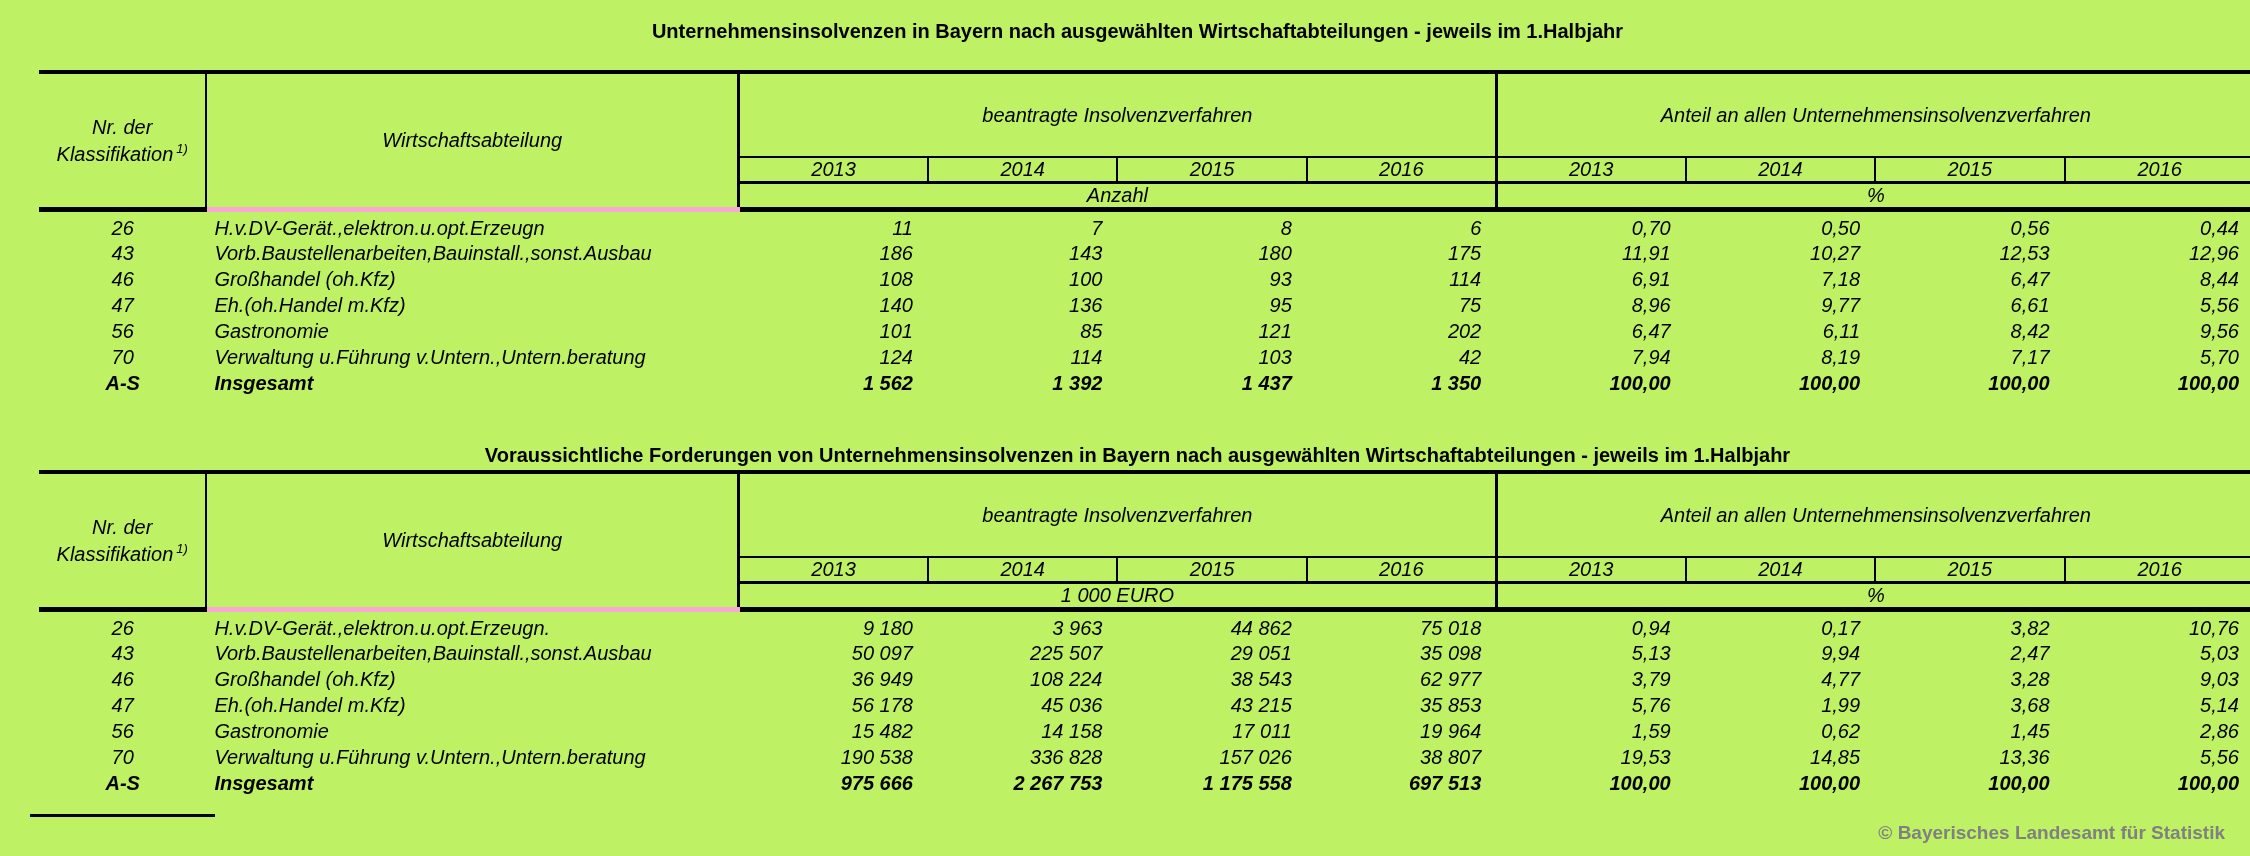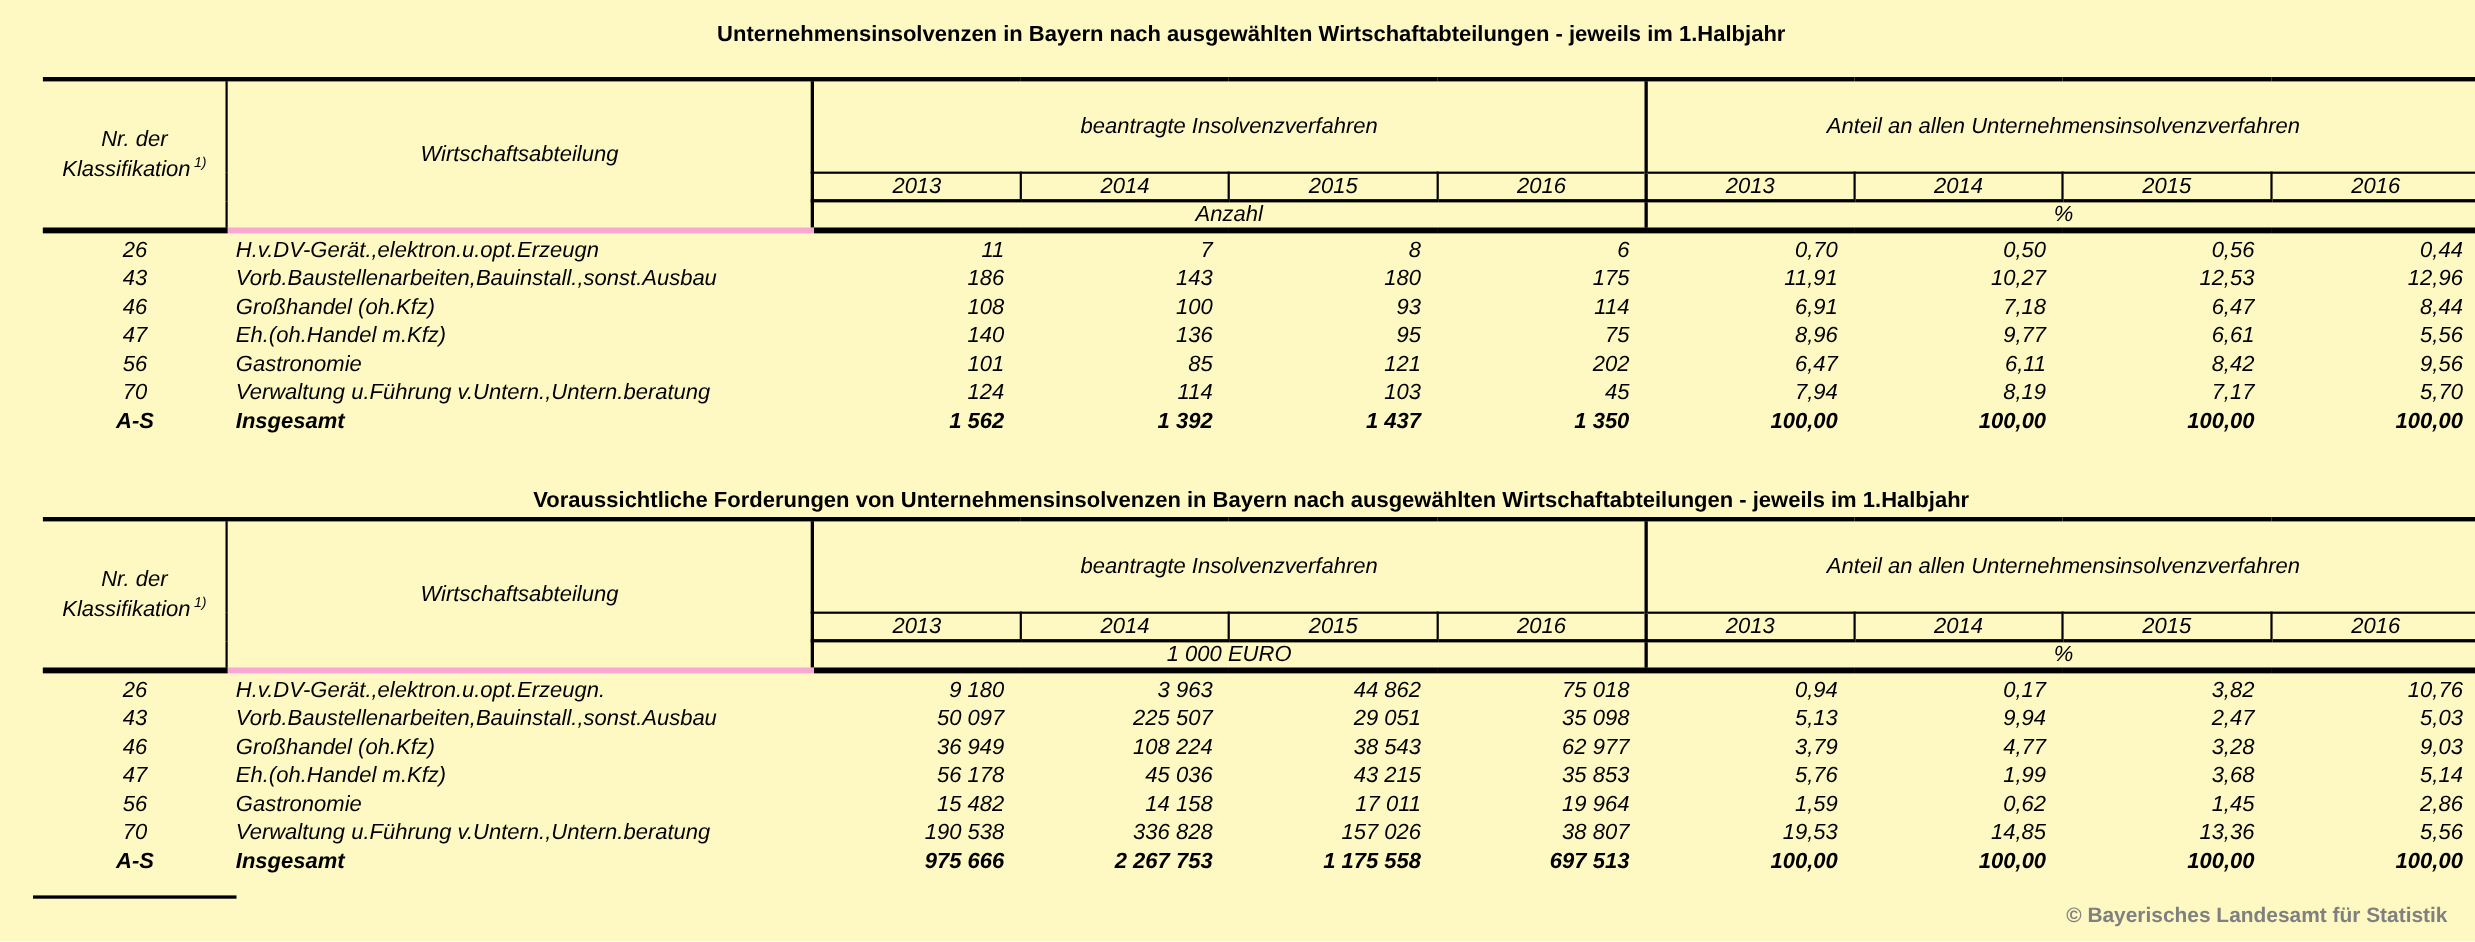--- a/index.html
+++ b/index.html
@@ -1,21 +1,21 @@
 <!DOCTYPE html>
 <html lang="de"><head>
 <meta charset="utf-8">
 <style>
   * { margin:0; padding:0; box-sizing:border-box; }
   html,body { background:#ffffff; }
   .sheet {
     position:relative;
     width:2250px;
     height:856px;
-    background:#fef9c3;
+    background:#bef264;
     color:#000;
     font-family:"Liberation Sans", sans-serif;
     font-size:20px;
     overflow:hidden;
   }
   .tbl-title {
     position:absolute;
     left:30px;
     width:2215px;
     text-align:center;
@@ -212,21 +212,21 @@
         <td class="val">6,11</td>
         <td class="val">8,42</td>
         <td class="val">9,56</td>
       </tr>
       <tr>
         <td class="nr">70</td>
         <td class="label">Verwaltung u.Führung v.Untern.,Untern.beratung</td>
         <td class="val">124</td>
         <td class="val">114</td>
         <td class="val">103</td>
-        <td class="val">45</td>
+        <td class="val">42</td>
         <td class="val">7,94</td>
         <td class="val">8,19</td>
         <td class="val">7,17</td>
         <td class="val">5,70</td>
       </tr>
       <tr class="total">
         <td class="nr">A-S</td>
         <td class="label">Insgesamt</td>
         <td class="val">1 562</td>
         <td class="val">1 392</td>

